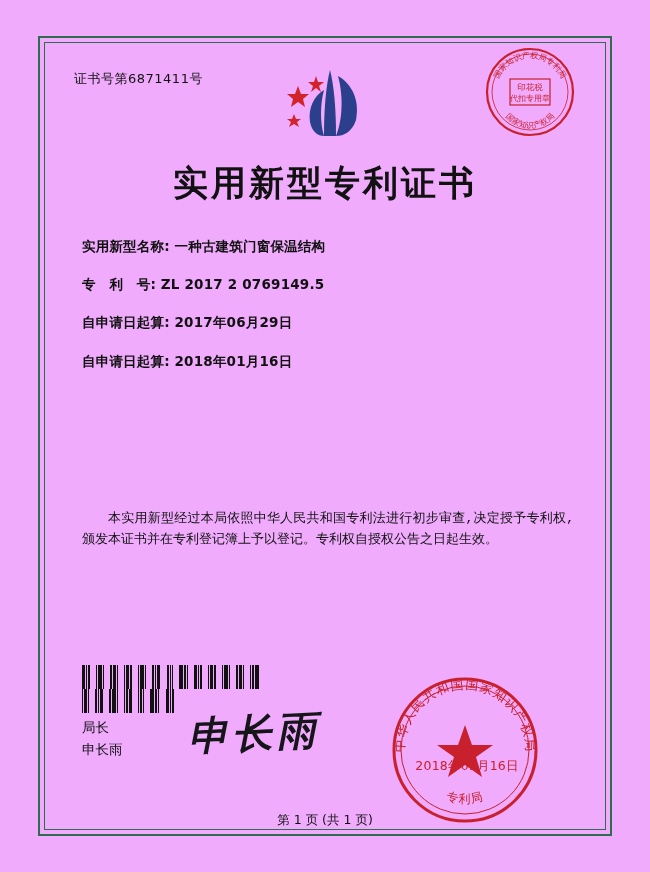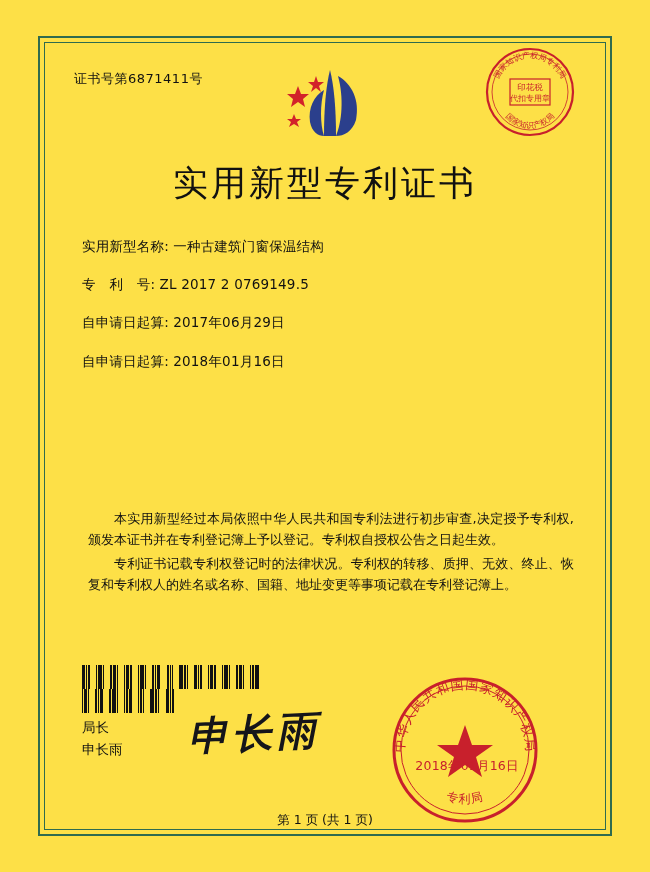--- a/index.html
+++ b/index.html
@@ -11,21 +11,21 @@
     width: 650px;
     height: 872px;
     font-family: "DejaVu Sans", "Liberation Sans", sans-serif;
     color: #1a1a1a;
     position: relative;
     overflow: hidden;
   }
   .page {
     position: absolute;
     inset: 0;
-    background: #fde047;
+    background: #f0abfc;
   }
   
   .frame-outer {
     position: absolute;
     left: 38px;
     top: 36px;
     right: 38px;
     bottom: 36px;
     border: 2px solid #2f6b4f;
   }
@@ -78,38 +78,39 @@
 
   
   .main-title {
     position: absolute;
     left: 0;
     right: 0;
     top: 160px;
     text-align: center;
     font-family: "DejaVu Serif", "Liberation Serif", serif;
     font-size: 35px;
-    font-weight: normal;
+    font-weight: bold;
     letter-spacing: 3px;
     color: #111;
   }
 
   
   .fields {
     position: absolute;
     left: 82px;
     top: 238px;
     right: 80px;
   }
   .field {
     font-size: 13.5px;
     line-height: 1.2;
     margin-bottom: 22px;
     color: #111;
     white-space: nowrap;
+    font-weight: bold;
   }
   .field .label {
     display: inline-block;
     letter-spacing: 0.2px;
   }
   .field .value {
     letter-spacing: 0.2px;
   }
 
   
@@ -117,22 +118,23 @@
     position: absolute;
     left: 80px;
     right: 76px;
     top: 508px;
     font-size: 13px;
     line-height: 21px;
     text-align: justify;
     color: #111;
   }
   .body-text p {
-    margin: 0 0 3px 8px;
+    margin: 0 0 3px 2px;
     text-indent: 26px;
+    font-family: Liberation Mono, monospace;
   }
 
   
   .barcode {
     position: absolute;
     left: 82px;
     top: 665px;
     width: 182px;
     height: 24px;
   }
@@ -255,21 +257,20 @@
       <span class="value">2017年06月29日</span>
     </div>
     <div class="field">
       <span class="label">自申请日起算:</span>
       <span class="value">2018年01月16日</span>
     </div>
   </div>
 
   <div class="body-text">
     <p>本实用新型经过本局依照中华人民共和国专利法进行初步审查,决定授予专利权,颁发本证书并在专利登记簿上予以登记。专利权自授权公告之日起生效。</p>
-    <p>专利证书记载专利权登记时的法律状况。专利权的转移、质押、无效、终止、恢复和专利权人的姓名或名称、国籍、地址变更等事项记载在专利登记簿上。</p>
   </div>
 
   <div class="barcode">
     <span style="width:3px"></span><span style="width:1px"></span><span style="width:2px"></span>
     <span style="width:1px"></span><span style="width:4px"></span><span style="width:1px"></span>
     <span style="width:2px"></span><span style="width:3px"></span><span style="width:1px"></span>
     <span style="width:1px"></span><span style="width:3px"></span><span style="width:2px"></span>
     <span style="width:1px"></span><span style="width:4px"></span><span style="width:1px"></span>
     <span style="width:2px"></span><span style="width:1px"></span><span style="width:3px"></span>
     <span style="width:2px"></span><span style="width:1px"></span><span style="width:1px"></span>

